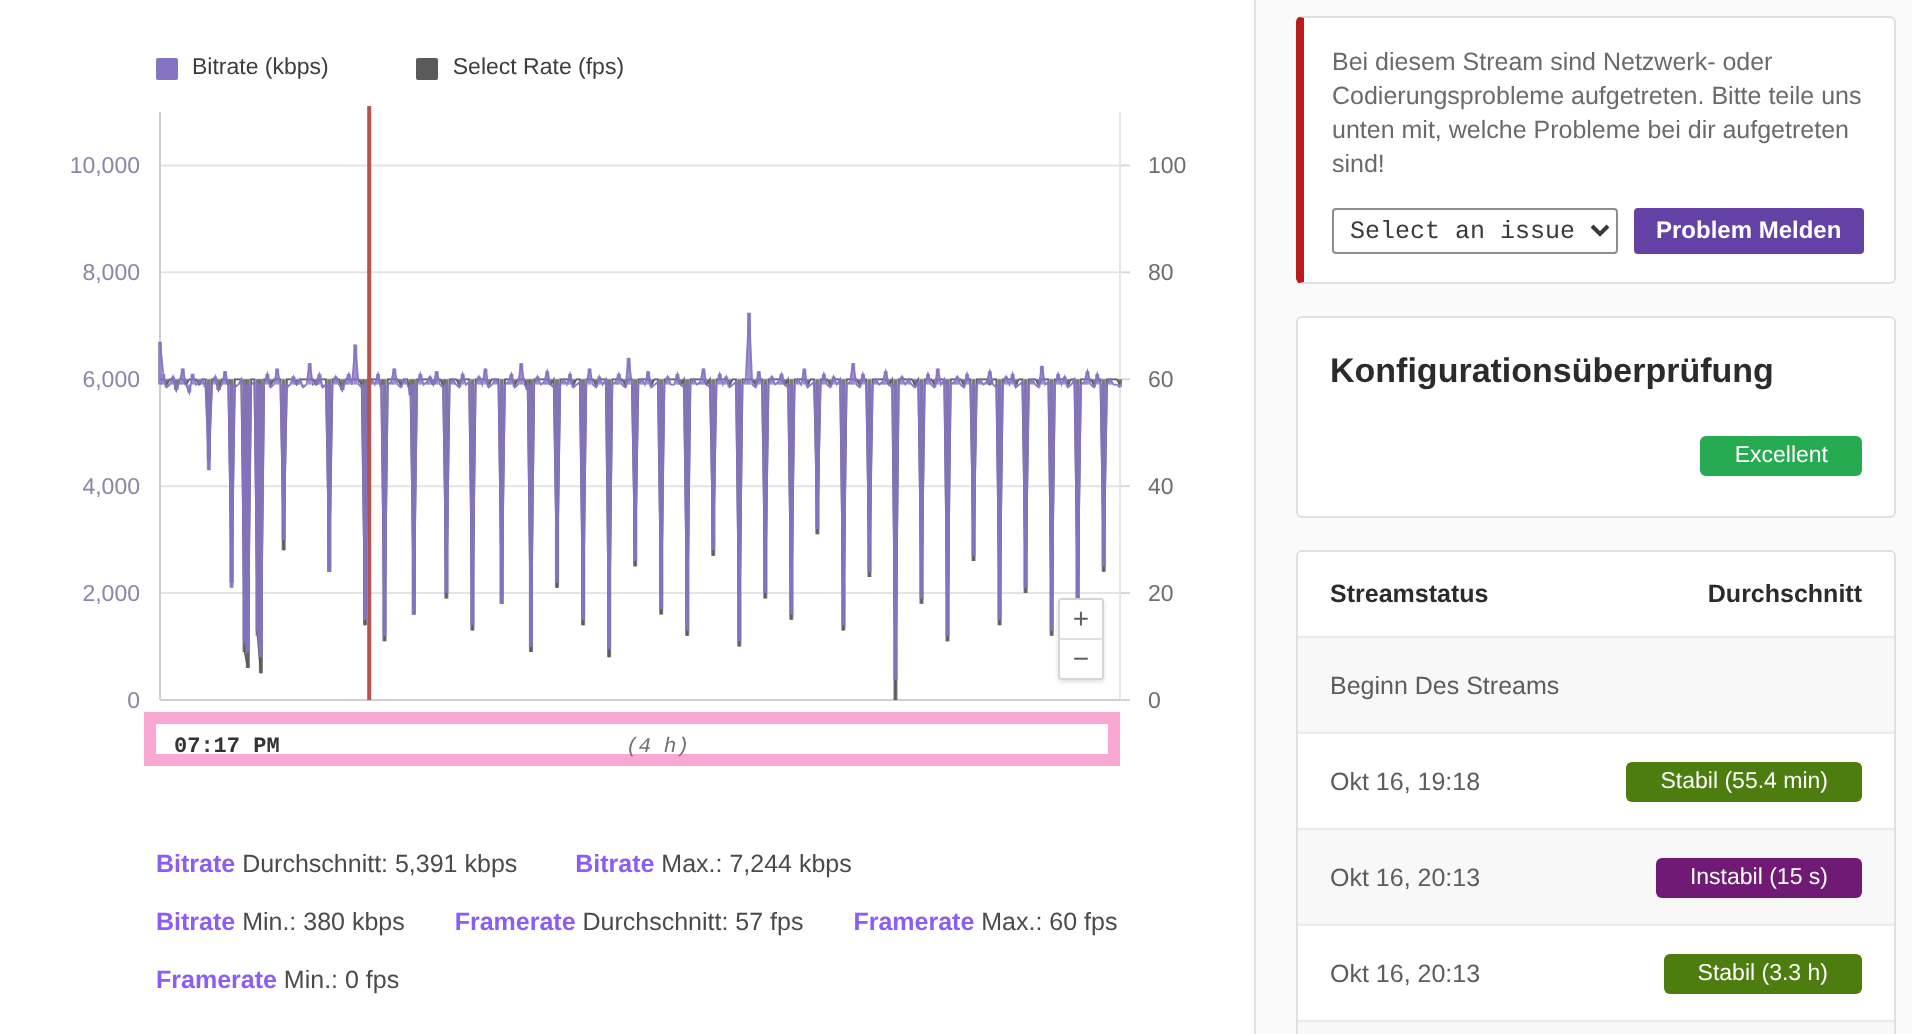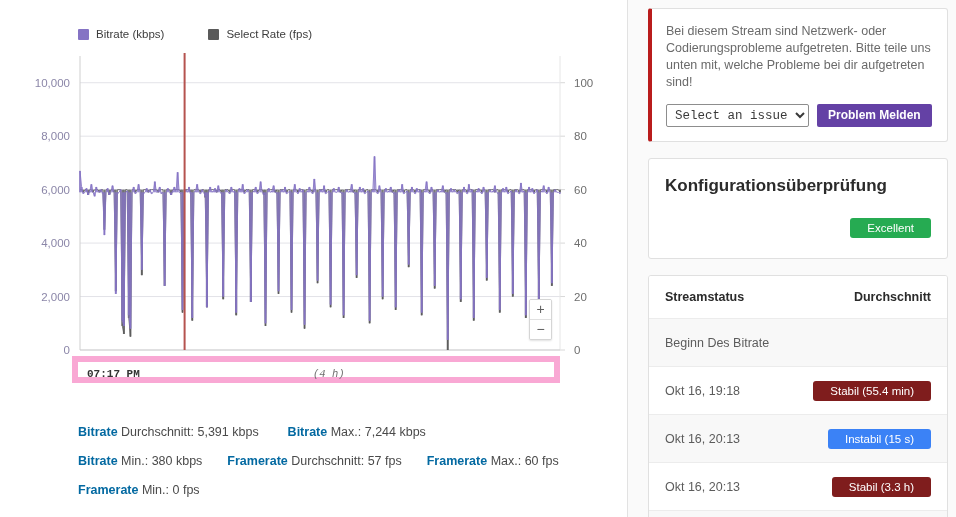--- a/index.html
+++ b/index.html
@@ -62,21 +62,21 @@
     font-size:10.5px;font-style:italic;color:#6f6f6f;
   }
 
   .stats{
     position:absolute;left:78px;top:418px;
     width:530px;font-size:12.5px;color:#4a4a4a;
     line-height:29px;
   }
   .stat-line{white-space:nowrap;}
   .stat{display:inline-block;}
-  .stat b{font-weight:bold;color:#0369a1;}
+  .stat b{font-weight:bold;color:#8b5cf6;}
   .gap-a{display:inline-block;width:22px;}
   .gap-b{display:inline-block;width:18px;}
 
   
   .right-panel{
     width:328px;height:517px;
     box-sizing:border-box;
     padding:8px 8px 0 20px;
     background:#fafafa;
   }
@@ -124,22 +124,22 @@
   .config-msg{
     font-size:12.5px;font-style:italic;color:#909090;
     flex:1;text-align:right;
   }
   .badge{
     display:inline-block;border-radius:3px;
     color:#ffffff;font-size:11.5px;
     padding:4px 17px;white-space:nowrap;
   }
   .badge-excellent{background:#26ab52;}
-  .badge-stable{background:#7f1d1d;}
-  .badge-unstable{background:#3b82f6;}
+  .badge-stable{background:#4d7c0f;}
+  .badge-unstable{background:#701a75;}
 
   .events-card{padding:0;overflow:hidden;}
   .ev-head{
     display:flex;justify-content:space-between;align-items:center;
     padding:14px 16px;font-weight:bold;font-size:12.5px;color:#2b2b2b;
     background:#ffffff;
   }
   .ev-row{
     display:flex;justify-content:space-between;align-items:center;
     padding:11px 16px;min-height:25px;
@@ -846,21 +846,21 @@
       </div>
     </div>
 
     <div class="card events-card">
       <div class="ev-head">
         <span>Streamstatus</span>
         <span>Durchschnitt</span>
       </div>
       <div id="events-body">
           <div class="ev-row alt">
-            <span class="ev-time">Beginn Des Bitrate</span>
+            <span class="ev-time">Beginn Des Streams</span>
             <span></span>
           </div>
           <div class="ev-row">
             <span class="ev-time">Okt 16, 19:18</span>
             <span class="badge badge-stable">Stabil (55.4 min)</span>
           </div>
           <div class="ev-row alt">
             <span class="ev-time">Okt 16, 20:13</span>
             <span class="badge badge-unstable">Instabil (15 s)</span>
           </div>

